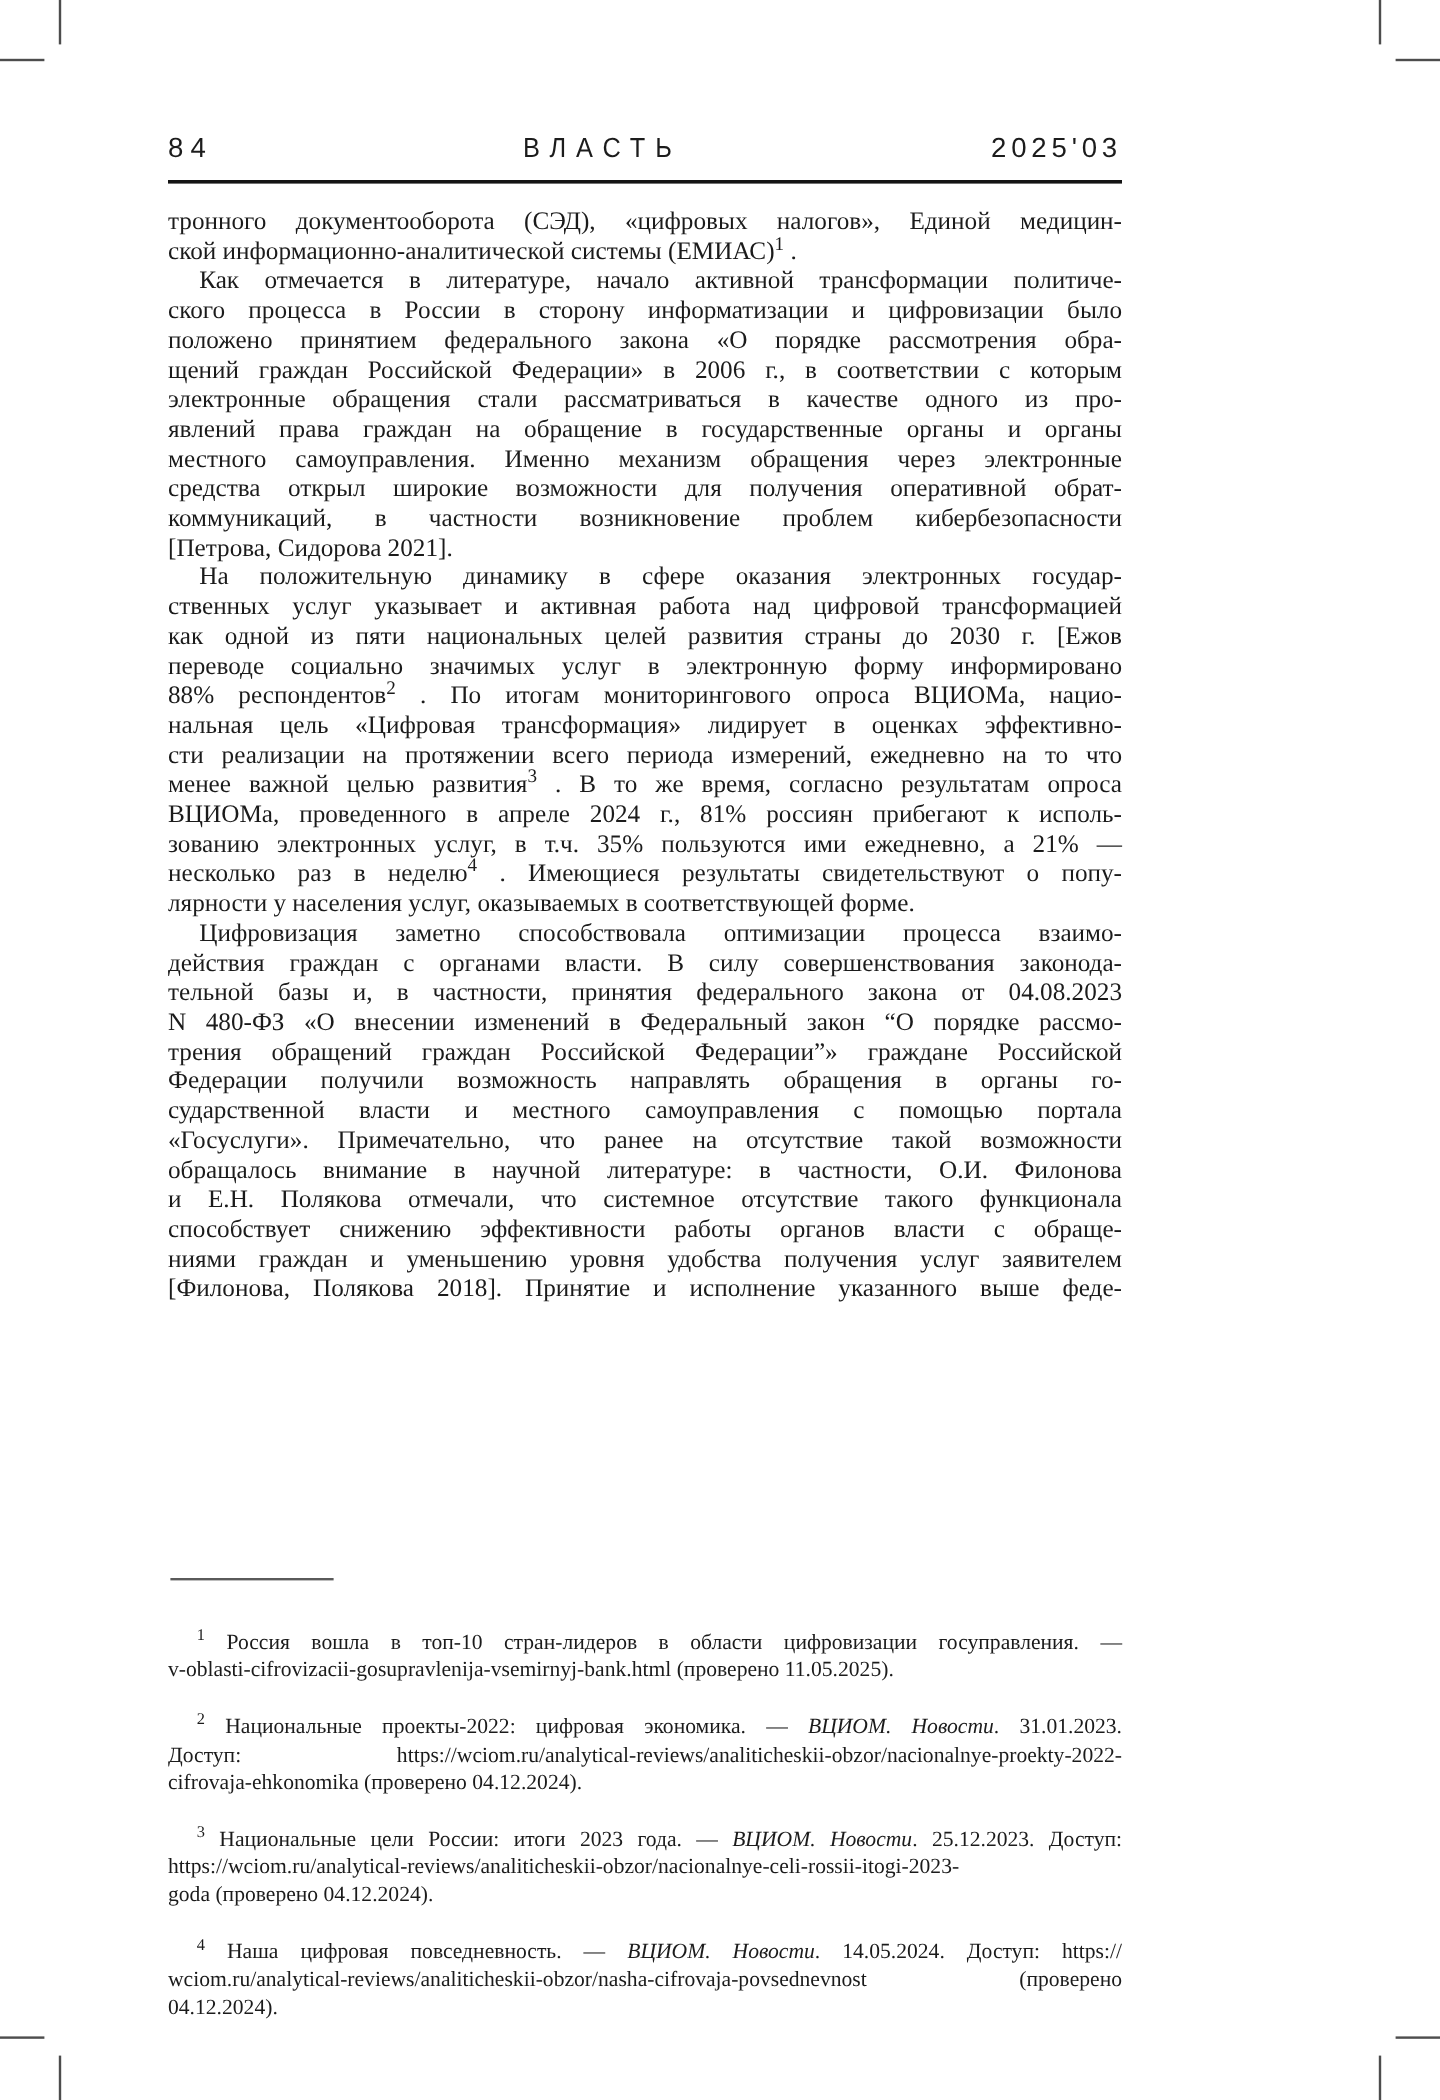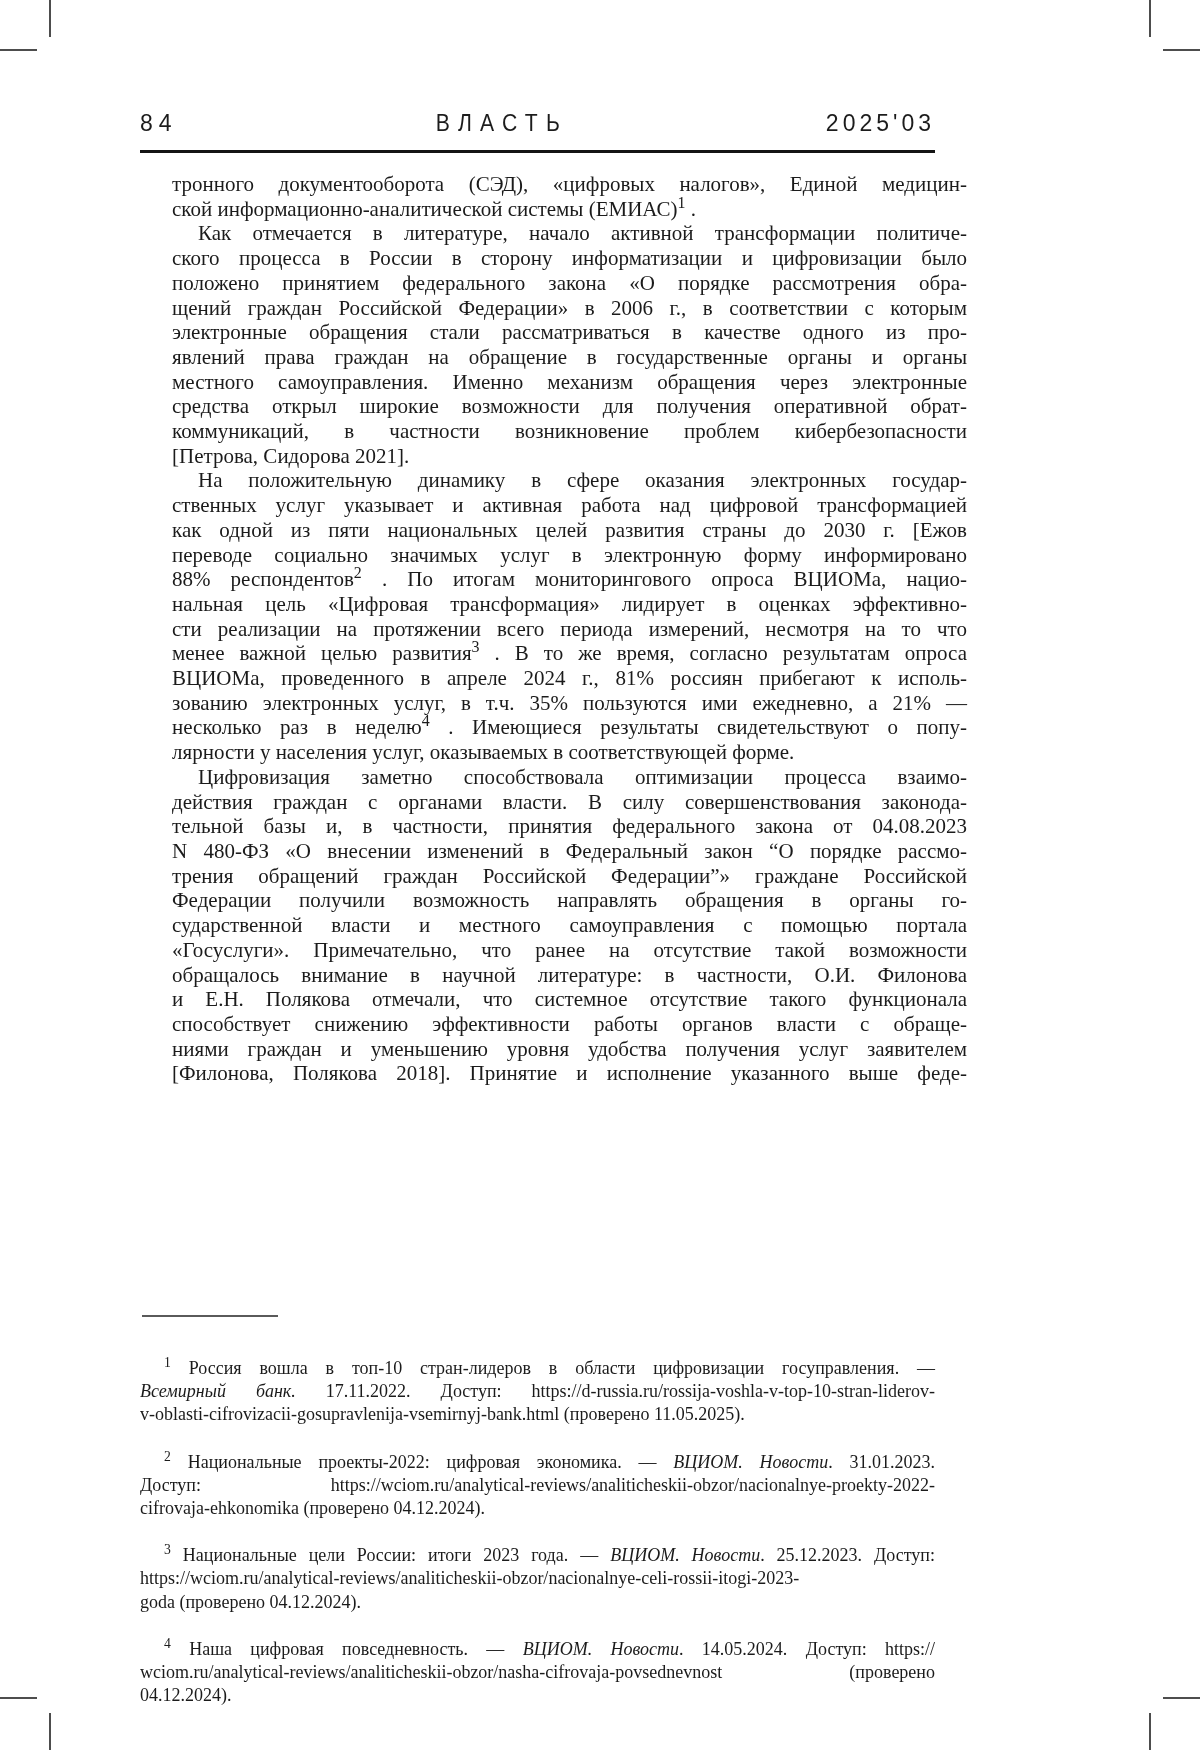--- a/index.html
+++ b/index.html
@@ -18,21 +18,21 @@
     font-size:23px; color:#1c1c1c;
     padding-bottom:13px; border-bottom:3.5px solid #141414;
   }
   .header .pageno  { letter-spacing:6px; }
   .header .journal { letter-spacing:9px; transform:scaleX(0.92); }
   .header .issue   { letter-spacing:4px; }
   
   .body-text {
     position:absolute; left:140px; top:172px; width:795px;
     font-family:"Liberation Serif", serif;
-    font-size:21px; line-height:24.7px; color:#1b1b1b;margin-left:32px;
+    font-size:21px; line-height:24.7px; color:#1b1b1b;
   }
   .body-text .line { text-align:justify; text-align-last:justify; white-space:normal; }
   .body-text .line.last { text-align-last:left; }
   .para.indent .line:first-child { text-indent:26px; }
   sup { font-size:76%; line-height:0; vertical-align:super; }
   
   .footnote-sep {
     position:absolute; left:142px; top:1315px; width:136px;
     border-top:2px solid #5a5a5a; height:0;
   }
@@ -82,21 +82,21 @@
         <div class="line">коммуникаций, в частности возникновение проблем кибербезопасности</div>
         <div class="line last">[Петрова, Сидорова 2021].</div>
       </div>
       <div class="para indent">
         <div class="line">На положительную динамику в сфере оказания электронных государ-</div>
         <div class="line">ственных услуг указывает и активная работа над цифровой трансформацией</div>
         <div class="line">как одной из пяти национальных целей развития страны до 2030 г. [Ежов</div>
         <div class="line">переводе социально значимых услуг в электронную форму информировано</div>
         <div class="line">88% респондентов<sup>2</sup> . По итогам мониторингового опроса ВЦИОМа, нацио-</div>
         <div class="line">нальная цель «Цифровая трансформация» лидирует в оценках эффективно-</div>
-        <div class="line">сти реализации на протяжении всего периода измерений, несмотря на то что</div>
+        <div class="line">сти реализации на протяжении всего периода измерений, ежедневно на то что</div>
         <div class="line">менее важной целью развития<sup>3</sup> . В то же время, согласно результатам опроса</div>
         <div class="line">ВЦИОМа, проведенного в апреле 2024 г., 81% россиян прибегают к исполь-</div>
         <div class="line">зованию электронных услуг, в т.ч. 35% пользуются ими ежедневно, а 21% —</div>
         <div class="line">несколько раз в неделю<sup>4</sup> . Имеющиеся результаты свидетельствуют о попу-</div>
         <div class="line last">лярности у населения услуг, оказываемых в соответствующей форме.</div>
       </div>
       <div class="para indent">
         <div class="line">Цифровизация заметно способствовала оптимизации процесса взаимо-</div>
         <div class="line">действия граждан с органами власти. В силу совершенствования законода-</div>
         <div class="line">тельной базы и, в частности, принятия федерального закона от 04.08.2023</div>
@@ -110,21 +110,20 @@
         <div class="line">способствует снижению эффективности работы органов власти с обраще-</div>
         <div class="line">ниями граждан и уменьшению уровня удобства получения услуг заявителем</div>
         <div class="line">[Филонова, Полякова 2018]. Принятие и исполнение указанного выше феде-</div>
       </div>
     </div>
 
   <div class="footnote-sep"></div>
   <div class="footnotes" id="footnotes">
       <div class="para indent">
         <div class="line"><sup>1</sup> Россия вошла в топ-10 стран-лидеров в области цифровизации госуправления. —</div>
-        <div class="line"><i>Всемирный банк.</i> 17.11.2022. Доступ: https://d-russia.ru/rossija-voshla-v-top-10-stran-liderov-</div>
         <div class="line last">v-oblasti-cifrovizacii-gosupravlenija-vsemirnyj-bank.html (проверено 11.05.2025).</div>
       </div>
       <div class="para indent">
         <div class="line"><sup>2</sup> Национальные проекты-2022: цифровая экономика. — <i>ВЦИОМ. Новости</i>. 31.01.2023.</div>
         <div class="line">Доступ: https://wciom.ru/analytical-reviews/analiticheskii-obzor/nacionalnye-proekty-2022-</div>
         <div class="line last">cifrovaja-ehkonomika (проверено 04.12.2024).</div>
       </div>
       <div class="para indent">
         <div class="line"><sup>3</sup> Национальные цели России: итоги 2023 года. — <i>ВЦИОМ. Новости</i>. 25.12.2023. Доступ:</div>
         <div class="line">https://wciom.ru/analytical-reviews/analiticheskii-obzor/nacionalnye-celi-rossii-itogi-2023-</div>

